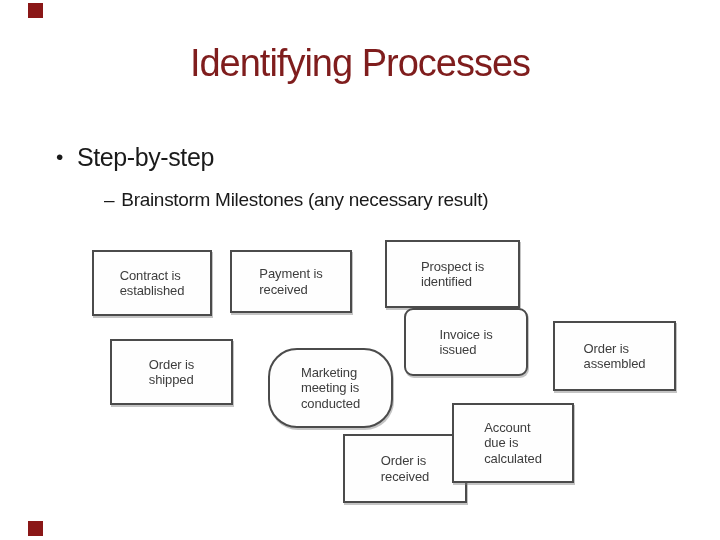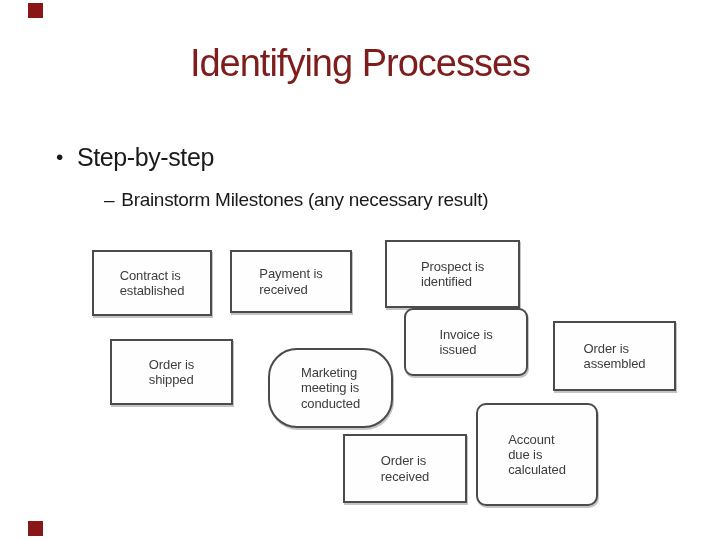--- a/index.html
+++ b/index.html
@@ -121,18 +121,18 @@
 issued</span>
     </div>
     <div class="milestone-box" style="left: 553px; top: 321px; width: 123px; height: 70px; border-color: rgb(75, 75, 75);">
       <span class="milestone-label" style="color: rgb(61, 61, 61);">Order is
 assembled</span>
     </div>
     <div class="milestone-box" style="left: 343px; top: 434px; width: 124px; height: 69px; border-color: rgb(75, 75, 75);">
       <span class="milestone-label" style="color: rgb(61, 61, 61);">Order is
 received</span>
     </div>
-    <div class="milestone-box" style="left: 476px; top: 403px; width: 122px; height: 103px; border-color: rgb(75, 75, 75); border-radius: 10px;">
+    <div class="milestone-box" style="left: 452px; top: 403px; width: 122px; height: 80px; border-color: rgb(75, 75, 75);">
       <span class="milestone-label" style="color: rgb(61, 61, 61);">Account
 due is
 calculated</span>
     </div>
   </div>
 
 </body></html>

